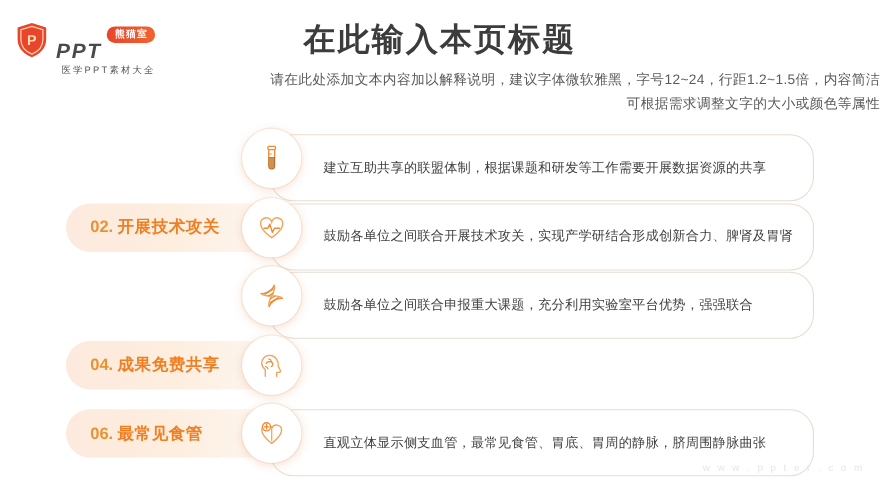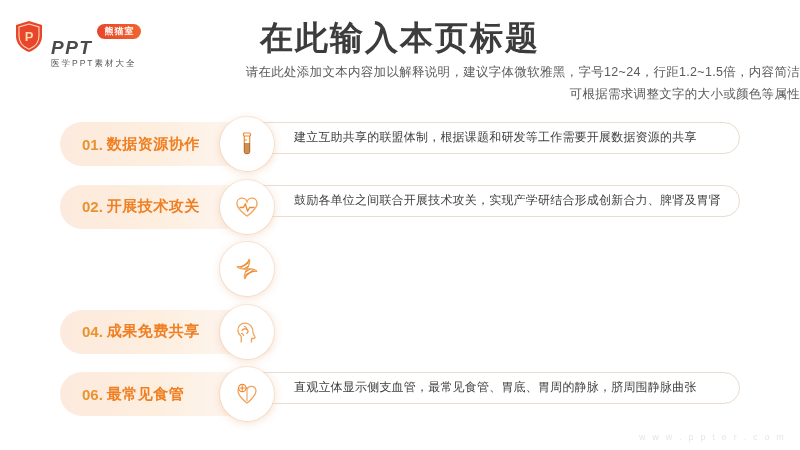--- a/index.html
+++ b/index.html
@@ -26,49 +26,49 @@
     font-size:19px;font-weight:bold;color:#4a4a4a;
     letter-spacing:1.5px;font-style:italic;line-height:1;margin-top:32px;
   }
   .logo-badge{
     background:linear-gradient(90deg,#e8452c,#f0642f);
     color:#fff;font-size:9px;font-weight:bold;
     padding:2px 7px;border-radius:9px;letter-spacing:1px;
     line-height:1.2;
   }
   .logo-sub{
-    font-size:8.5px;color:#555;letter-spacing:2px;line-height:1;
+    font-size:8.5px;color:#555;letter-spacing:2px;line-height:1;text-align:right;
   }
 
   
   .title{
     position:absolute;left:0;right:0;top:16px;
     text-align:center;
-    font-size:33px;font-weight:bold;color:#3c3c3c;
+    font-size:29px;font-weight:bold;color:#3c3c3c;
     letter-spacing:2px;
   }
   .subtitle{
     position:absolute;left:0;right:0;top:62px;
     text-align:right;
     font-size:12.5px;color:#5a5a5a;line-height:1.75;
     letter-spacing:.3px;
   }
 
   
   .rows{
     position:absolute;left:60px;top:122px;width:680px;
   }
   .row{
     position:relative;
     height:44px;
     margin-bottom:18.5px;
   }
   
   .row-desc-pill{
-    position:absolute;left:185px;right:0;top:0;height:32px;
+    position:absolute;left:185px;right:0;top:0;height:61px;
     border:1px solid #e7ddd3;
     border-radius:22px;
     background:#fff;
     display:flex;align-items:center;
   }
   .row-desc{
     font-size:12px;color:#3f3f3f;
     padding-left:48px;padding-right:18px;
     letter-spacing:.2px;line-height:1.3;
   }
@@ -93,21 +93,21 @@
     width:54px;height:54px;border-radius:50%;
     background:#ffffff;
     box-shadow:0 2px 9px rgba(226,150,93,.30), 0 0 0 1px rgba(245,214,190,.45);
     display:flex;align-items:center;justify-content:center;
     z-index:3;
   }
   .row-icon-badge svg{display:block;}
 
   
   .footer{
-    position:absolute;right:14px;bottom:8px;
+    position:absolute;right:14px;bottom:20px;
     font-size:9px;color:#e6e6e6;letter-spacing:2.2px;
   }
 </style>
 </head>
 <body>
 
 <div class="logo-wrap">
   <div class="logo-shield">
     <svg width="30" height="33" viewBox="0 0 30 33">
       <path d="M15 1 L28 5 V16 C28 24 22 29.5 15 32 C8 29.5 2 24 2 16 V5 Z" fill="#e8452c"></path>
@@ -129,24 +129,20 @@
   <div>请在此处添加文本内容加以解释说明，建议字体微软雅黑，字号12~24，行距1.2~1.5倍，内容简洁</div>
   <div>可根据需求调整文字的大小或颜色等属性</div>
 </div>
 
 <div class="rows">
 
   <div class="row">
     <div class="row-desc-pill">
       <span class="row-desc">建立互助共享的联盟体制，根据课题和研发等工作需要开展数据资源的共享</span>
     </div>
-    <div class="row-label-pill">
-      <span class="row-num">01.</span>
-      <span class="row-title">数据资源协作</span>
-    </div>
     <div class="row-icon-badge">
       <svg width="22" height="26" viewBox="0 0 22 26">
         <rect x="7.5" y="2" width="7" height="3" rx="1" fill="none" stroke="#ef8b33" stroke-width="1.2"></rect>
         <path d="M8.3 5 V20 a2.7 2.7 0 0 0 5.4 0 V5" fill="none" stroke="#ef8b33" stroke-width="1.2"></path>
         <path d="M8.4 12 h5.2 V20 a2.6 2.6 0 0 1 -5.2 0 Z" fill="#f3a košek"></path>
         <path d="M8.4 12 h5.2 V20 a2.6 2.6 0 0 1 -5.2 0 Z" fill="#f4a95f" opacity="0.85"></path>
         <line x1="8.4" y1="9" x2="11" y2="9" stroke="#ef8b33" stroke-width="1"></line>
       </svg>
     </div>
   </div>
@@ -161,20 +157,23 @@
     </div>
     <div class="row-icon-badge">
       <svg width="26" height="24" viewBox="0 0 26 24">
         <path d="M13 21 C13 21 3 14.5 3 8.6 A5.1 5.1 0 0 1 13 6.8 A5.1 5.1 0 0 1 23 8.6 C23 14.5 13 21 13 21 Z" fill="none" stroke="#f0a45c" stroke-width="1.3"></path>
         <polyline points="6,12.5 9.5,12.5 11.3,8.8 13.6,16.2 15.6,12.5 20,12.5" fill="none" stroke="#ef8b33" stroke-width="1.3" stroke-linejoin="round" stroke-linecap="round"></polyline>
       </svg>
     </div>
   </div>
 
   <div class="row">
+    <div class="row-desc-pill">
+      <span class="row-desc">鼓励各单位之间联合申报重大课题，充分利用实验室平台优势，强强联合</span>
+    </div>
     <div class="row-icon-badge">
       <svg width="28" height="24" viewBox="0 0 28 24">
         <g transform="rotate(-32 14 12)">
           <path d="M7 5 C10 8 18 8 21 5" fill="none" stroke="#ef8b33" stroke-width="1.3" stroke-linecap="round"></path>
           <path d="M7 19 C10 16 18 16 21 19" fill="none" stroke="#ef8b33" stroke-width="1.3" stroke-linecap="round"></path>
           <path d="M7 5 C7 11 21 13 21 19" fill="none" stroke="#f0a45c" stroke-width="1.3"></path>
           <path d="M21 5 C21 11 7 13 7 19" fill="none" stroke="#f0a45c" stroke-width="1.3"></path>
           <line x1="9.2" y1="7.6" x2="18.8" y2="7.6" stroke="#ef8b33" stroke-width="1.1"></line>
           <line x1="11" y1="10.4" x2="17" y2="10.4" stroke="#ef8b33" stroke-width="1.1"></line>
           <line x1="11" y1="13.6" x2="17" y2="13.6" stroke="#ef8b33" stroke-width="1.1"></line>

